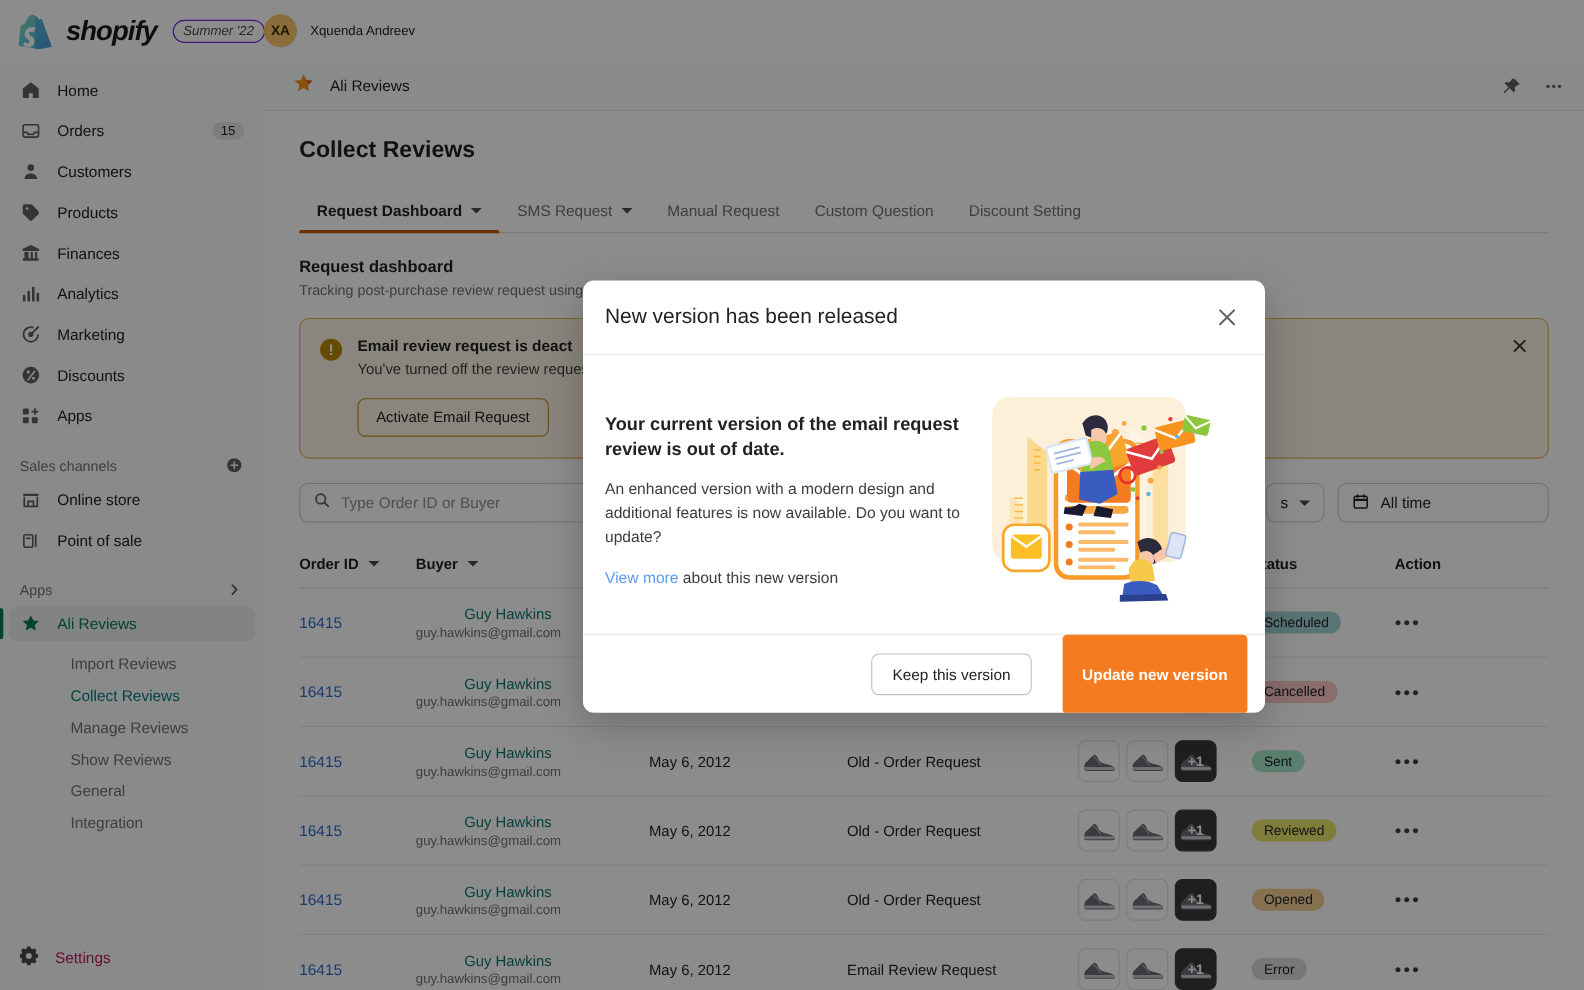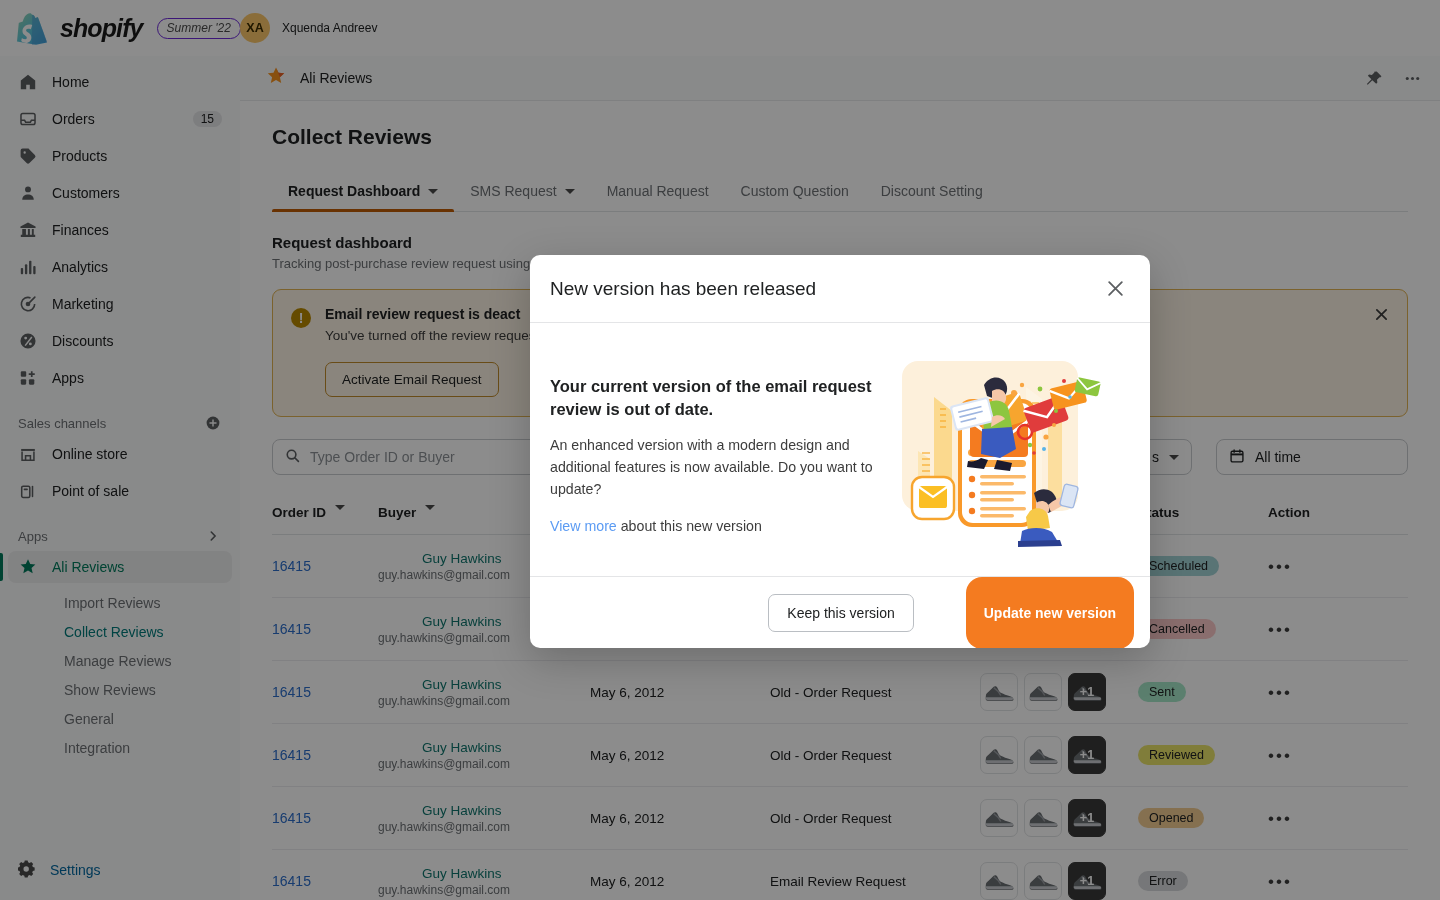--- a/index.html
+++ b/index.html
@@ -75,21 +75,21 @@
   }
   .subitem {
     height: 29px; display: flex; align-items: center;
     padding-left: 48px; font-size: 14px; color: #6d7175; cursor: pointer;
     border-radius: 8px; margin: 0 8px;
   }
   .subitem.current { color: #007b7b; }
   .settings-row {
     position: absolute; bottom: 14px; left: 8px; width: 224px;
     display: flex; align-items: center; gap: 14px; height: 32px;
-    padding: 0 10px; font-size: 14px; color: #0369a1; cursor: pointer;
+    padding: 0 10px; font-size: 14px; color: #be185d; cursor: pointer;
   }
 
   
   .appbar {
     position: absolute; top: 56px; left: 240px; width: 1200px; height: 45px;
     background: #fafbfb; display: flex; align-items: center;
     justify-content: space-between; padding: 0 18px 0 26px;
     border-bottom: 1px solid #e8e9eb; z-index: 20;
   }
   .appbar-left { display: flex; align-items: center; gap: 14px; }
@@ -138,41 +138,41 @@
     margin-top: 16px; display: inline-block; border: 1px solid #c08a2a;
     background: transparent; border-radius: 7px; padding: 9px 16px;
     font-size: 13.5px; color: #202223; cursor: pointer; font-family: inherit;
   }
   .banner-close {
     position: absolute; top: 14px; right: 16px; cursor: pointer;
     width: 20px; height: 20px; display: flex; align-items: center; justify-content: center;
   }
 
   
-  .filterrow { display: flex; align-items: center; gap: 24px; margin-top: 22px; }
+  .filterrow { display: flex; align-items: center; gap: 12px; margin-top: 22px; }
   .search-field {
     flex: 1; height: 36px; border: 1px solid #c9cccf; border-radius: 8px;
     display: flex; align-items: center; gap: 10px; padding: 0 12px; background: #fff;
   }
   .search-field input { border: none; outline: none; font-size: 14px; width: 100%; font-family: inherit; color: #202223; }
   .search-field input::placeholder { color: #8c9196; }
   .pill-select {
     height: 36px; border: 1px solid #c9cccf; border-radius: 8px; background: #fff;
     display: flex; align-items: center; gap: 10px; padding: 0 12px;
     font-size: 14px; color: #202223; cursor: pointer; white-space: nowrap;
   }
   .pill-select.datesel { width: 192px; }
 
   
   table { width: 100%; border-collapse: collapse; margin-top: 18px; table-layout: fixed; }
   thead th {
     text-align: left; font-size: 13.5px; font-weight: 600; color: #202223;
     padding: 12px 0 14px; border-bottom: 1px solid #e1e3e5;
   }
-  .th-inner { display: flex; gap: 9px; }
+  .th-inner { display: flex; align-items: center; gap: 9px; }
   tbody td { padding: 12px 0; border-bottom: 1px solid #ebecee; vertical-align: middle; font-size: 13.5px; color: #202223; }
   .order-link { color: #2c6ecb; font-size: 14px; cursor: pointer; }
   .buyer-name { font-size: 13.5px; color: #0f766e; margin-left: 44px; }
   .buyer-mail { font-size: 12px; color: #6d7175; margin-top: 2px; }
   .thumbs { display: flex; gap: 6px; }
   .thumb {
     width: 38px; height: 38px; border: 1px solid #e1e3e5; border-radius: 7px;
     background: #fff; display: flex; align-items: center; justify-content: center; overflow: hidden;
   }
   .thumb.more { background: #3a3a3a; border-color: #3a3a3a; position: relative; }
@@ -198,30 +198,30 @@
   .modal-close { cursor: pointer; width: 26px; height: 26px; display: flex; align-items: center; justify-content: center; }
   .modal-body { display: flex; padding: 30px 22px 18px 20px; gap: 6px; }
   .modal-copy { width: 340px; padding-top: 22px; }
   .modal-h2 { font-size: 16.5px; font-weight: bold; color: #202223; line-height: 1.4; margin-bottom: 14px; }
   .modal-p { font-size: 14.2px; color: #3d3d3d; line-height: 1.53; margin-bottom: 18px; }
   .modal-link-row { font-size: 14.2px; color: #3d3d3d; }
   .modal-link { color: #5b9bf3; cursor: pointer; }
   .modal-art { width: 210px; height: 205px; flex-shrink: 0; }
   .modal-foot {
     height: 72px; border-top: 1px solid #e4e5e7; display: flex;
-    align-items: center; justify-content: flex-end; gap: 12px; padding: 0 16px;
+    align-items: center; justify-content: flex-end; gap: 28px; padding: 0 16px;
   }
   .btn-secondary {
     background: #fff; border: 1px solid #babec3; border-radius: 7px;
     padding: 10px 18px; font-size: 14px; color: #202223; cursor: pointer; font-family: inherit;
   }
   .btn-primary {
-    background: #f47b20; border: none; border-radius: 16px;
+    background: #f47b20; border: none; border-radius: 4px;
     padding: 28px 18px; font-size: 14px; color: #fff; font-weight: 600;
-    cursor: pointer; font-family: inherit; margin-left: 40px;
+    cursor: pointer; font-family: inherit;
   }
 </style>
 </head>
 <body>
 
 <div class="topbar">
   <div class="brand">
     <span class="shopify-logo">
       <svg width="34" height="34" viewBox="0 0 34 34">
         <defs>
@@ -266,34 +266,34 @@
             <path d="M2.2 11.5h4l1.2 2h5.2l1.2-2h4" fill="none"></path>
           </svg>
       </span>
       <span class="lbl">Orders</span>
       <span class="badge-count">15</span>
     </div>
 
     <div class="navitem">
       <span class="ico">
         <svg width="18" height="18" viewBox="0 0 20 20" fill="#5c5f62">
-            <path d="M10.3 1.8H4a2.2 2.2 0 00-2.2 2.2v6.3c0 .6.2 1.1.6 1.5l6.1 6.1a2.2 2.2 0 003.1 0l6-6a2.2 2.2 0 000-3.1l-6.1-6.1a2 2 0 00-1.2-.9zM6.3 7.4a1.3 1.3 0 110-2.6 1.3 1.3 0 010 2.6z"></path>
-          </svg>
-      </span>
-      <span class="lbl">Products</span>
-    </div>
-
-    <div class="navitem">
-      <span class="ico">
-        <svg width="18" height="18" viewBox="0 0 20 20" fill="#5c5f62">
             <circle cx="10" cy="6" r="3.3"></circle>
             <path d="M3.6 17.4c0-3.5 2.9-5.6 6.4-5.6s6.4 2.1 6.4 5.6z"></path>
           </svg>
       </span>
       <span class="lbl">Customers</span>
+    </div>
+
+    <div class="navitem">
+      <span class="ico">
+        <svg width="18" height="18" viewBox="0 0 20 20" fill="#5c5f62">
+            <path d="M10.3 1.8H4a2.2 2.2 0 00-2.2 2.2v6.3c0 .6.2 1.1.6 1.5l6.1 6.1a2.2 2.2 0 003.1 0l6-6a2.2 2.2 0 000-3.1l-6.1-6.1a2 2 0 00-1.2-.9zM6.3 7.4a1.3 1.3 0 110-2.6 1.3 1.3 0 010 2.6z"></path>
+          </svg>
+      </span>
+      <span class="lbl">Products</span>
     </div>
 
     <div class="navitem">
       <span class="ico">
         <svg width="18" height="18" viewBox="0 0 20 20" fill="#5c5f62">
             <path d="M10 1.8L1.6 6v1.9h16.8V6L10 1.8zM3.6 9v6.2H2v2.6h16v-2.6h-1.6V9h-2.1v6.2h-2.2V9H9.9v6.2H7.7V9z"></path>
           </svg>
       </span>
       <span class="lbl">Finances</span>
     </div>

